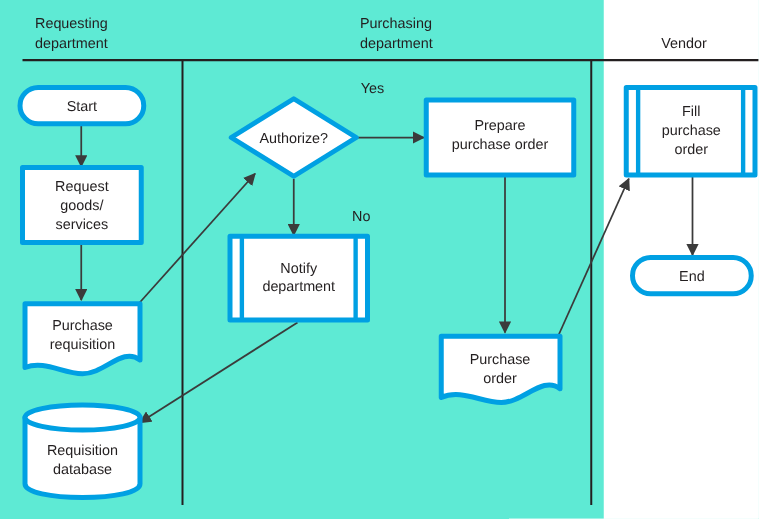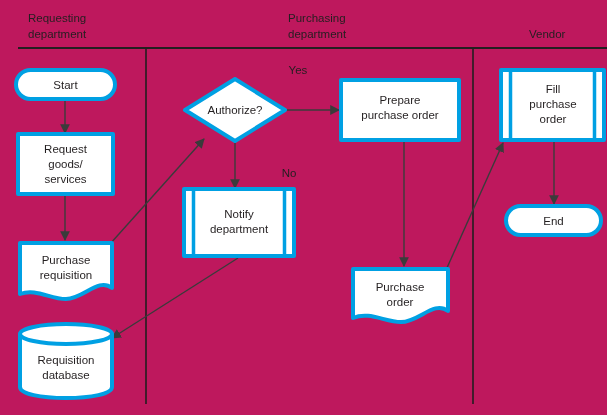--- a/index.html
+++ b/index.html
@@ -8,23 +8,23 @@
     background: #ffffff;
   }
   body {
     width: 607px;
     height: 415px;
     font-family: "Liberation Sans", sans-serif;
     overflow: hidden;
   }
   #flowchart-root {
     position: relative;
-    width: 607px;
+    width: 483px;
     height: 415px;
-    background: #be185d;
+    background: #5eead4;
   }
   svg#chart-svg {
     display: block;
     width: 607px;
     height: 415px;
   }
   .lane-title {
     font-family: "Liberation Sans", sans-serif;
     font-size: 11.5px;
     fill: #231f20;

